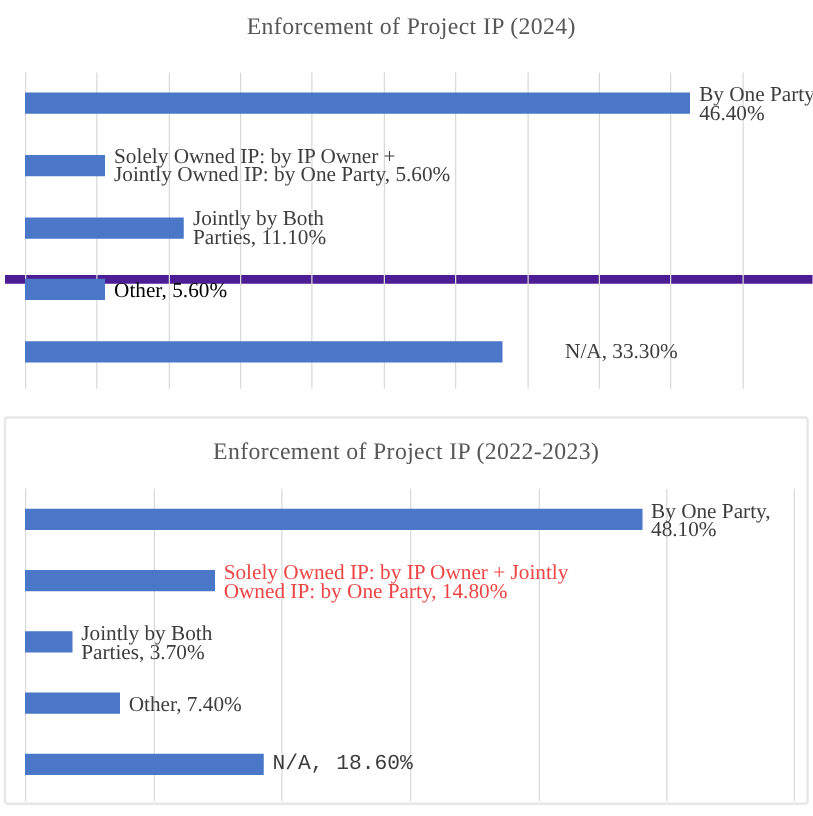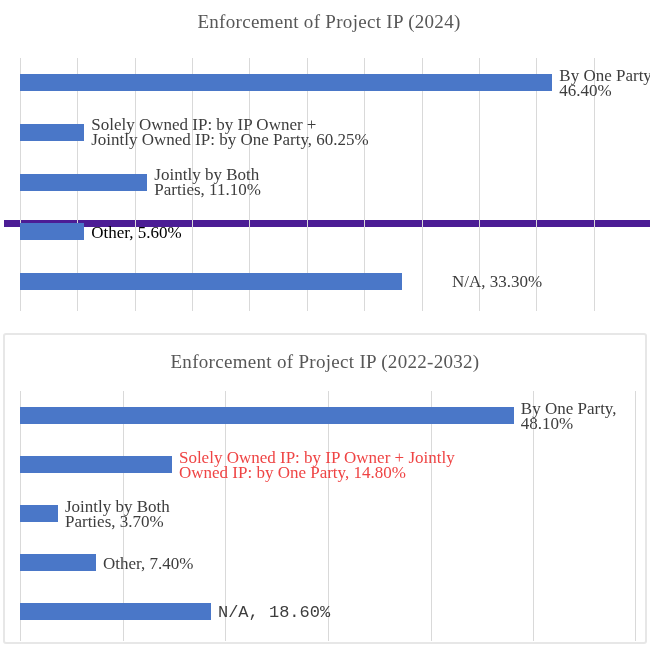--- a/index.html
+++ b/index.html
@@ -50,40 +50,40 @@
         <div class="gridline" style="left: 573.636px; height: 253px; background: rgb(217, 217, 217);"></div>
         <div class="gridline" style="left: 630px; height: 253px; background: rgb(217, 217, 217);"></div>
         <div class="bar" style="top: 16.3px; width: 532.335px; background: rgb(74, 119, 200);"></div>
         <div class="dlabel" style="left: 539.335px; top: 24.8px; color: rgb(61, 61, 61);">
           <div>By One Party,</div>
           <div>46.40%</div>
         </div>
         <div class="bar" style="top: 65.9px; width: 64.2473px; background: rgb(74, 119, 200);"></div>
         <div class="dlabel" style="left: 71.2473px; top: 74.4px; color: rgb(61, 61, 61);">
           <div>Solely Owned IP: by IP Owner +</div>
-          <div>Jointly Owned IP: by One Party, 60.25%</div>
+          <div>Jointly Owned IP: by One Party, 5.60%</div>
         </div>
         <div class="bar" style="top: 115.5px; width: 127.347px; background: rgb(74, 119, 200);"></div>
         <div class="dlabel" style="left: 134.347px; top: 124px; color: rgb(61, 61, 61);">
           <div>Jointly by Both</div>
           <div>Parties, 11.10%</div>
         </div>
         <div class="bar" style="top: 165.1px; width: 64.2473px; background: rgb(74, 119, 200);"></div>
         <div class="dlabel" style="left: 71.2473px; top: 173.6px; color: #000000;">
           <div>Other, 5.60%</div>
         </div>
         <div class="bar" style="top: 214.7px; width: 382.042px; background: rgb(74, 119, 200);"></div>
         <div class="dlabel" style="left: 389.042px; top: 223.2px; color: rgb(61, 61, 61); margin-left: 43px;">
           <div>N/A, 33.30%</div>
         </div>
       </div>
   </section>
 
   <section class="chart" id="chart-2022">
-    <h2 class="chart-title" style="color: rgb(87, 87, 87);">Enforcement of Project IP (2022-2032)</h2>
+    <h2 class="chart-title" style="color: rgb(87, 87, 87);">Enforcement of Project IP (2022-2023)</h2>
     <div class="plot">
         <div class="gridline" style="left: 0px; height: 250px; background: rgb(217, 217, 217);"></div>
         <div class="gridline" style="left: 102.667px; height: 250px; background: rgb(217, 217, 217);"></div>
         <div class="gridline" style="left: 205.333px; height: 250px; background: rgb(217, 217, 217);"></div>
         <div class="gridline" style="left: 308px; height: 250px; background: rgb(217, 217, 217);"></div>
         <div class="gridline" style="left: 410.667px; height: 250px; background: rgb(217, 217, 217);"></div>
         <div class="gridline" style="left: 513.333px; height: 250px; background: rgb(217, 217, 217);"></div>
         <div class="gridline" style="left: 615px; height: 250px; background: rgb(217, 217, 217);"></div>
         <div class="bar" style="top: 16px; width: 493.827px; background: rgb(74, 119, 200);"></div>
         <div class="dlabel" style="left: 500.827px; top: 24.5px; color: rgb(61, 61, 61);">

